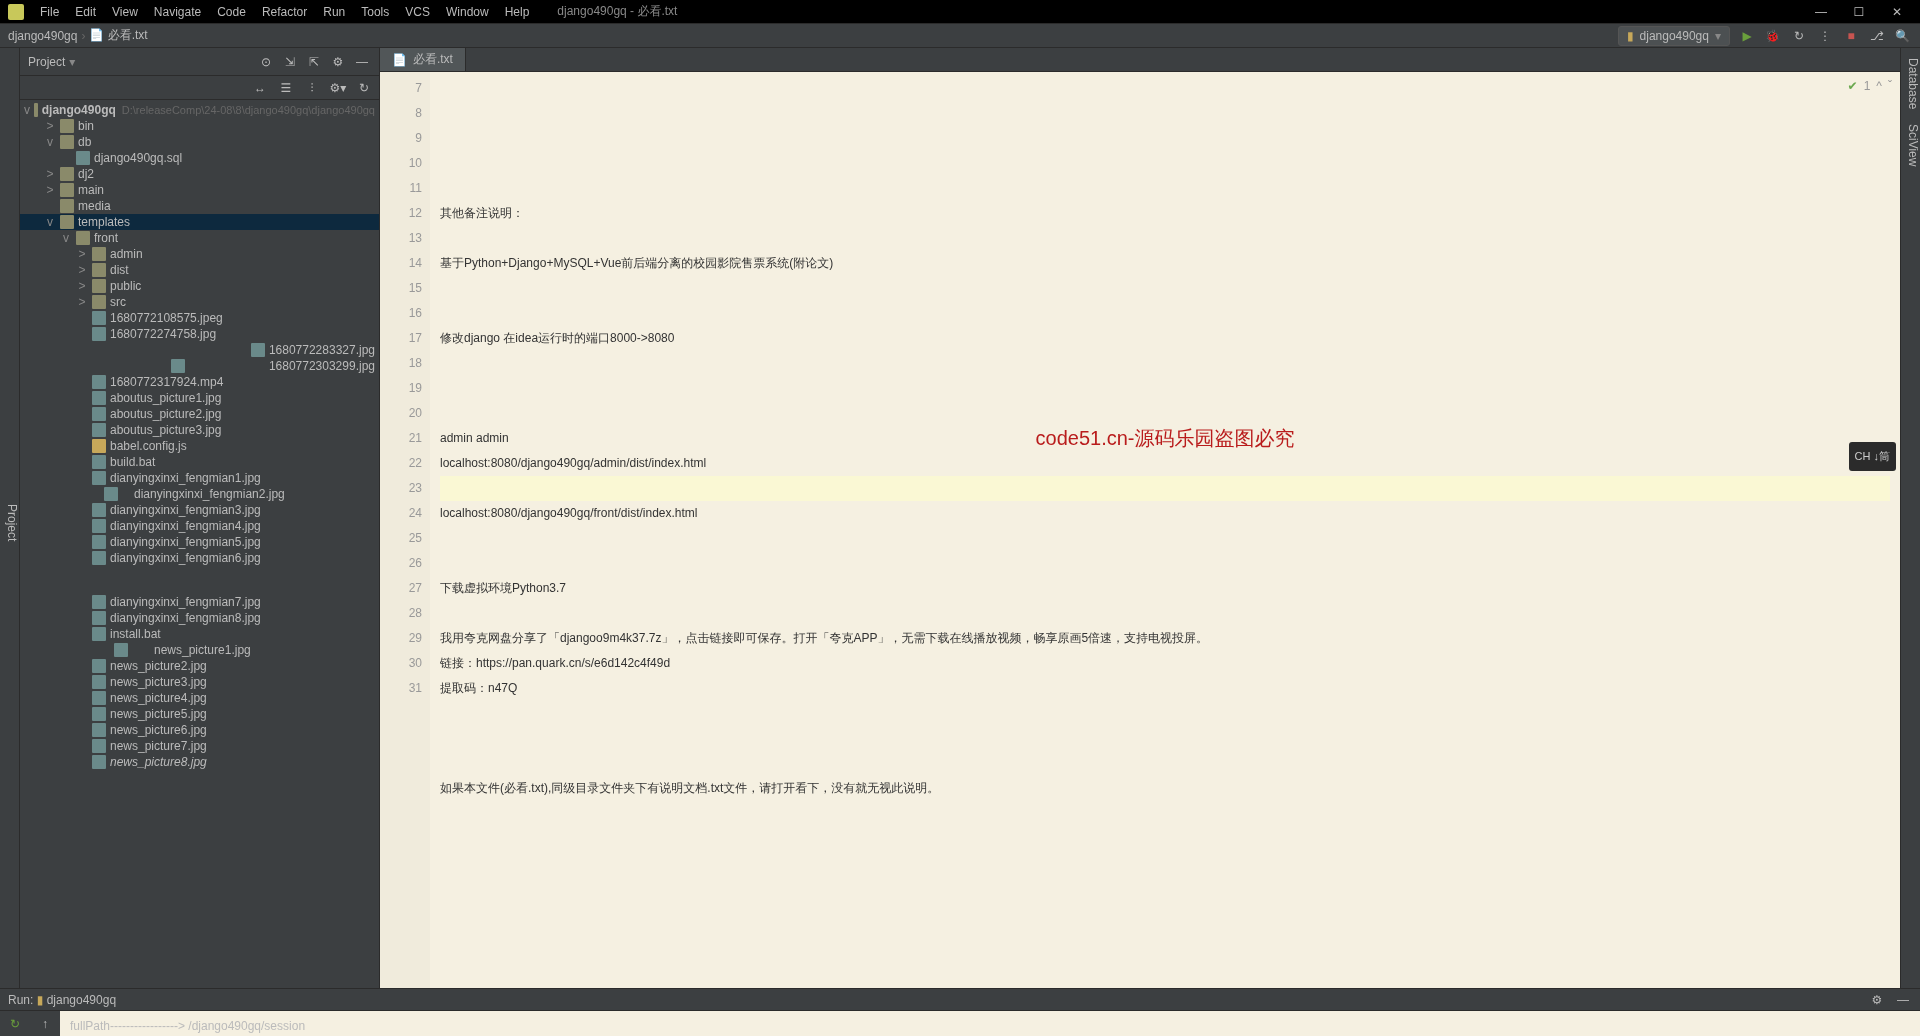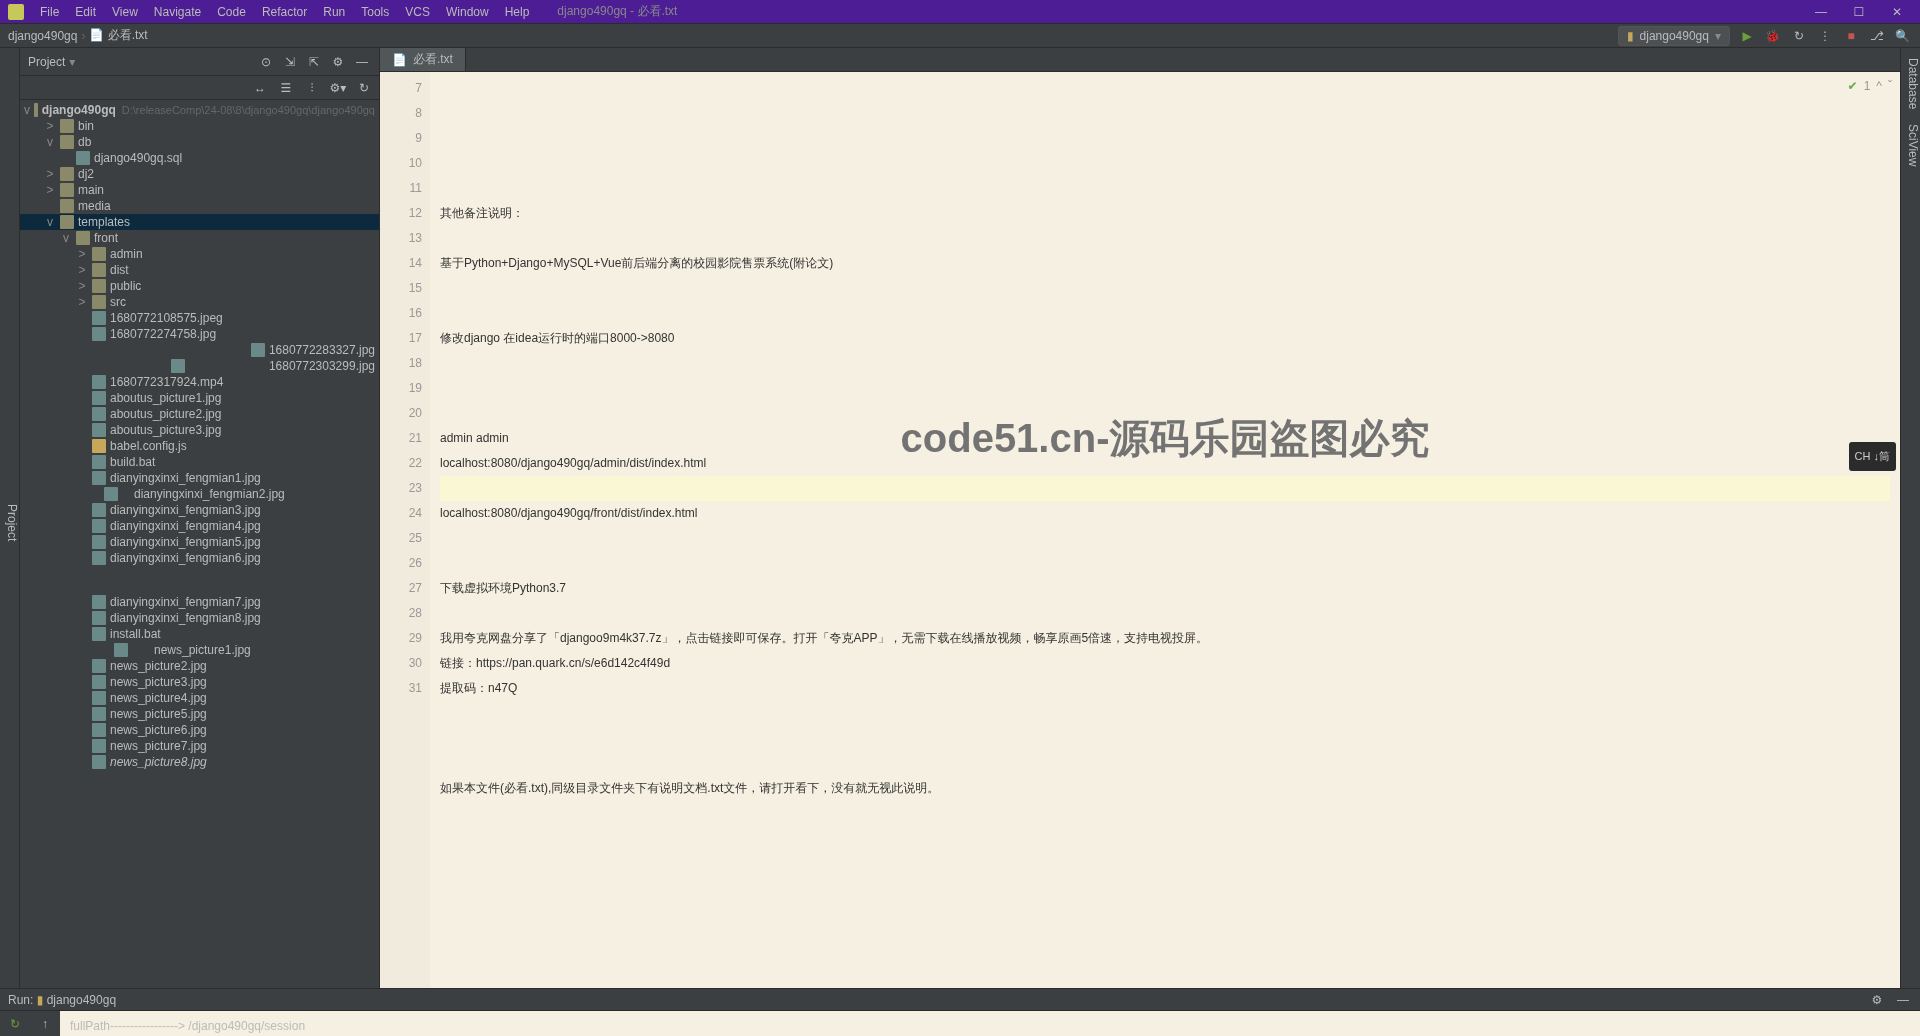--- a/index.html
+++ b/index.html
@@ -1,17 +1,17 @@
 <!DOCTYPE html>
 <html><head>
 <meta charset="utf-8">
 <style>
 *{box-sizing:border-box;margin:0;padding:0;font-family:Arial,sans-serif;font-size:12px;}
 body{background:#3c3f41;color:#bbb;width:1920px;height:1036px;overflow:hidden;position:relative;}
-.menubar{height:24px;background:#4c1d95;display:flex;align-items:center;padding:0 8px;border-bottom:1px solid #2b2b2b;}
+.menubar{height:24px;background:#000000;display:flex;align-items:center;padding:0 8px;border-bottom:1px solid #2b2b2b;}
 .menubar .icon{width:16px;height:16px;background:#c8c85a;border-radius:2px;margin-right:8px;}
 .menubar .menu-item{padding:0 8px;color:#bbb;cursor:pointer;}
 .menubar .title{margin-left:20px;color:#888;}
 .menubar .win-controls{margin-left:auto;display:flex;gap:8px;}
 .menubar .win-btn{width:30px;text-align:center;cursor:pointer;}
 .breadcrumb-row{height:24px;background:#3c3f41;display:flex;align-items:center;padding:0 8px;border-bottom:1px solid #2b2b2b;}
 .breadcrumb-row .crumb{color:#bbb;}
 .breadcrumb-row .sep{color:#666;padding:0 4px;}
 .breadcrumb-row .right{margin-left:auto;display:flex;align-items:center;gap:8px;}
 .run-config{background:#4c5052;border:1px solid #555;padding:2px 8px;border-radius:3px;display:flex;align-items:center;gap:6px;}
@@ -31,21 +31,21 @@
 .tree-item .label{color:#bbb;}
 .tree-item .path{color:#666;margin-left:6px;font-size:11px;}
 .editor-area{flex:1;display:flex;flex-direction:column;background:#3c3f41;}
 .editor-toolbar{height:28px;display:flex;align-items:center;border-bottom:1px solid #2b2b2b;padding:0 8px;gap:8px;}
 .tab-bar{height:24px;display:flex;border-bottom:1px solid #2b2b2b;}
 .tab{padding:0 12px;display:flex;align-items:center;background:#515658;border-right:1px solid #2b2b2b;gap:6px;}
 .editor-body{flex:1;display:flex;background:#f5f0e1;overflow:hidden;position:relative;}
 .gutter{width:50px;background:#f0ebdc;color:#999;text-align:right;padding:4px 8px 4px 4px;font-family:monospace;font-size:13px;line-height:25px;}
 .code{flex:1;padding:4px 10px;font-family:monospace;font-size:13px;line-height:25px;color:#333;white-space:pre;position:relative;}
 .code .line-hl{background:rgba(255,255,200,0.5);}
-.overlay-wm{position:absolute;top:40%;left:50%;transform:translate(-50%,-50%);color:#737373;font-size:40px;font-weight:bold;pointer-events:none;}
+.overlay-wm{position:absolute;top:40%;left:50%;transform:translate(-50%,-50%);color:#b91c1c;font-size:20px;font-weight:normal;pointer-events:none;}
 .right-gutter{width:20px;background:#3c3f41;border-left:1px solid #2b2b2b;writing-mode:vertical-rl;padding-top:10px;font-size:11px;}
 .status-top{position:absolute;top:2px;right:8px;color:#999;font-size:11px;display:flex;align-items:center;gap:6px;}
 .input-mode{position:absolute;right:4px;top:370px;background:#2b2b2b;color:#ccc;padding:2px 6px;border-radius:3px;font-size:11px;}
 .bottom-panel{height:100px;background:#3c3f41;border-top:1px solid #2b2b2b;display:flex;flex-direction:column;}
 .bp-header{height:22px;display:flex;align-items:center;padding:0 8px;border-bottom:1px solid #2b2b2b;}
 .bp-header .title{color:#bbb;}
 .bp-header .right{margin-left:auto;display:flex;gap:8px;}
 .bp-body{flex:1;display:flex;background:#f5f0e1;}
 .bp-toolbar{width:30px;background:#3c3f41;display:flex;flex-direction:column;align-items:center;gap:6px;padding:6px 0;}
 .bp-content{flex:1;padding:4px 10px;font-family:monospace;font-size:13px;line-height:22px;overflow:hidden;}

